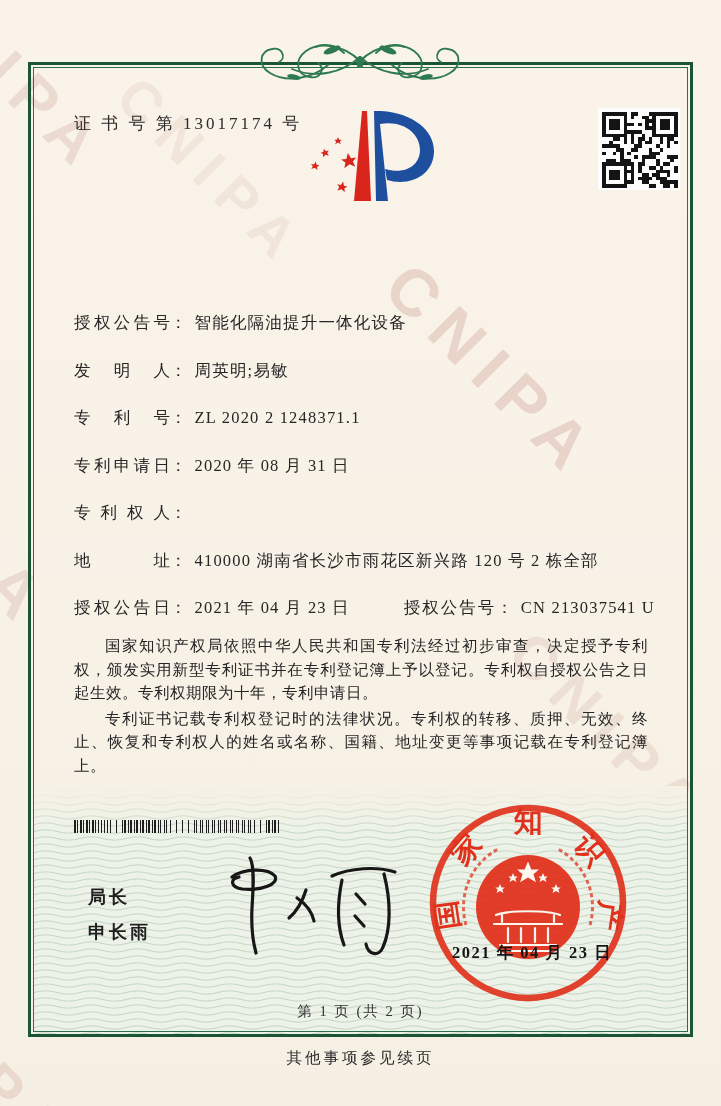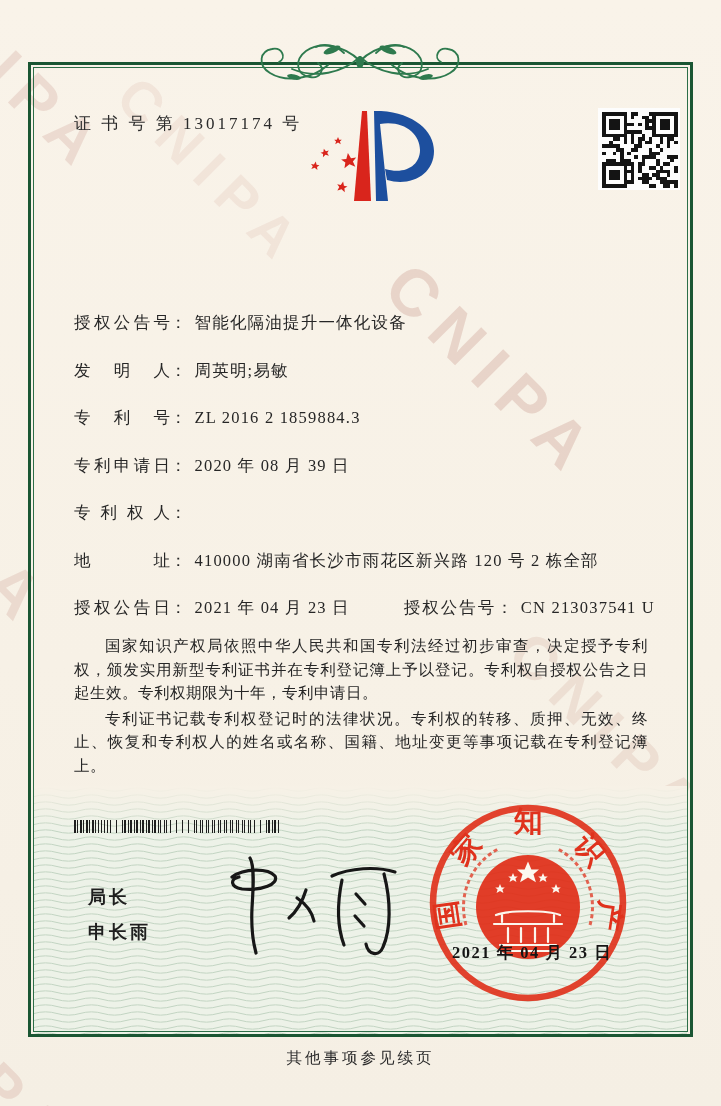--- a/index.html
+++ b/index.html
@@ -388,26 +388,26 @@
         <span class="f-value">智能化隔油提升一体化设备</span>
     </div>
     <div class="field-row">
       <span class="f-label">发明人</span>
         <span class="f-colon">：</span>
         <span class="f-value">周英明;易敏</span>
     </div>
     <div class="field-row">
       <span class="f-label">专利号</span>
         <span class="f-colon">：</span>
-        <span class="f-value">ZL 2016 2 1859884.3</span>
+        <span class="f-value">ZL 2020 2 1248371.1</span>
     </div>
     <div class="field-row">
       <span class="f-label">专利申请日</span>
         <span class="f-colon">：</span>
-        <span class="f-value">2020 年 08 月 39 日</span>
+        <span class="f-value">2020 年 08 月 31 日</span>
     </div>
     <div class="field-row">
       <span class="f-label">专利权人</span>
         <span class="f-colon">：</span>
     </div>
     <div class="field-row">
       <span class="f-label">地址</span>
         <span class="f-colon">：</span>
         <span class="f-value">410000 湖南省长沙市雨花区新兴路 120 号 2 栋全部</span>
     </div>
@@ -473,14 +473,15 @@
         <path d="M74,112 L74,119 M126,112 L126,119"></path>
         <path d="M66,121 L134,121"></path>
         <path d="M80,125 L80,139 M93,125 L93,139 M107,125 L107,139 M120,125 L120,139"></path>
         <path d="M72,142 L128,142"></path>
         <path d="M78,148 L122,148"></path>
       </g>
     </g>
   </svg>
   <div class="seal-date">2021 年 04 月 23 日</div>
 
+  <div class="page-info">第 1 页 (共 2 页)</div>
   <div class="continuation">其他事项参见续页</div>
 </div>
 
 </body></html>

